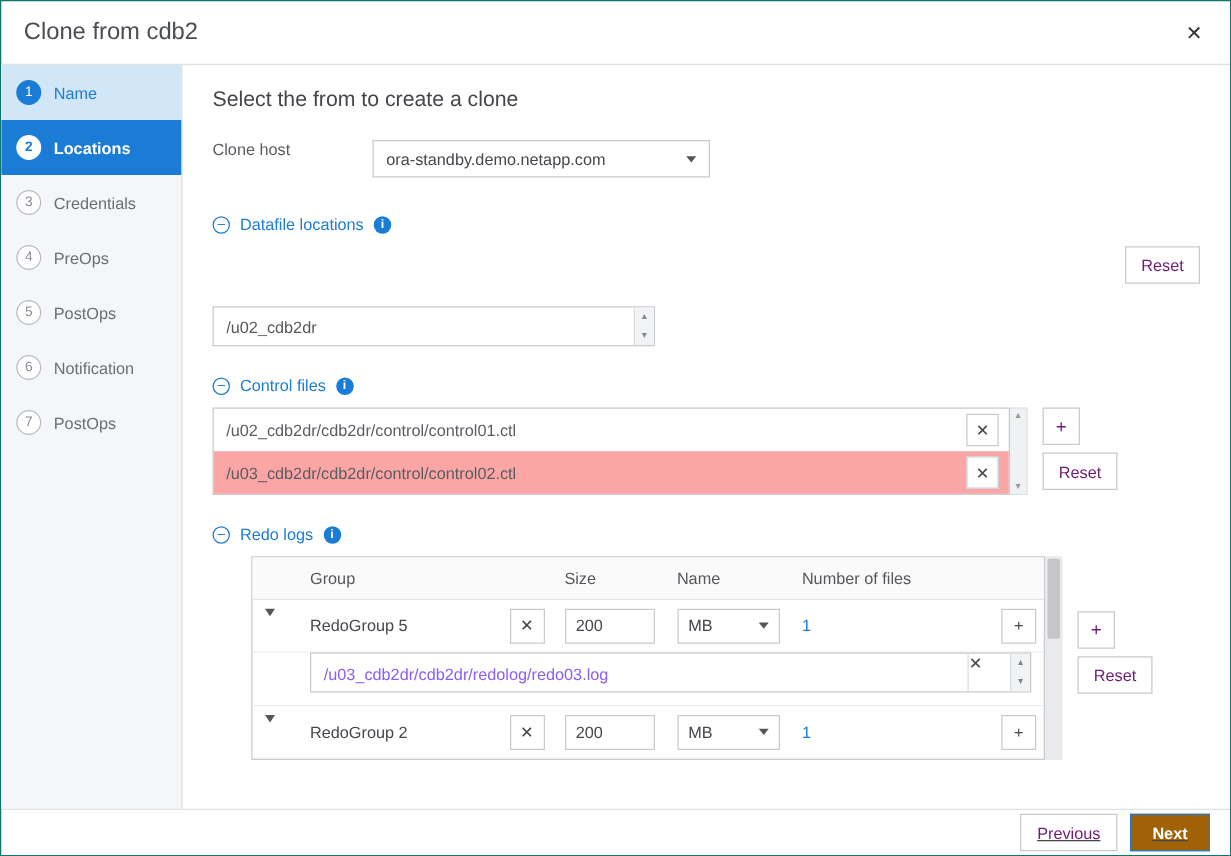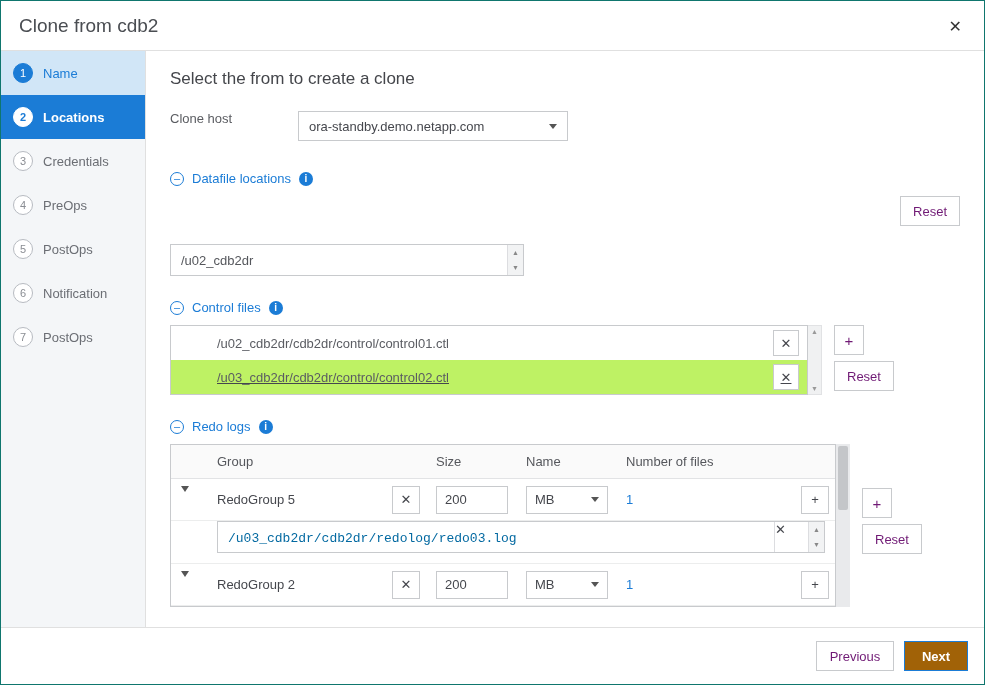--- a/index.html
+++ b/index.html
@@ -27,53 +27,53 @@
 .info { width: 14px; height: 14px; border-radius: 50%; background: #1b7cd6; color: #fff; display: flex; align-items: center; justify-content: center; font-size: 10px; font-weight: 700; cursor: pointer; }
 .field-row { display: flex; align-items: flex-start; gap: 12px; margin-bottom: 10px; }
 .textbox { flex: 1; border: 1px solid #c8cacd; height: 32px; display: flex; align-items: center; margin-top: 48px; }
 .textbox input { border: none; outline: none; flex: 1; padding: 0 10px; font-size: 13px; color: #55575c; background: transparent; }
 .spinner { width: 16px; border-left: 1px solid #dcdde0; height: 100%; display: flex; flex-direction: column; background: #f2f3f4; }
 .spinner div { flex: 1; display: flex; align-items: center; justify-content: center; font-size: 7px; color: #888; cursor: pointer; }
 .btn { border: 1px solid #c8cacd; background: #fff; height: 30px; min-width: 52px; padding: 0 12px; cursor: pointer; color: #701a75; font-size: 13px; display: flex; align-items: center; justify-content: center; }
 .btn.icon { min-width: 30px; width: 30px; padding: 0; font-size: 15px; }
 .listbox { border: 1px solid #c8cacd; flex: 1; }
 .listrow { display: flex; align-items: center; height: 34px; padding: 0 8px 0 10px; }
-.listrow.alt { background: #bef264; text-decoration: underline; }
-.listrow span.txt { flex: 1; color: #5a5c62; margin-left: 36px; }
+.listrow.alt { background: #fca5a5; }
+.listrow span.txt { flex: 1; color: #5a5c62; }
 .listrow .iconbtn { width: 26px; height: 26px; border: 1px solid #c8cacd; display: flex; align-items: center; justify-content: center; margin-left: 6px; cursor: pointer; background: #fff; font-size: 13px; }
 .list-wrap { display: flex; gap: 12px; align-items: flex-start; }
 .list-scroll { width: 14px; background: #f0f1f2; border: 1px solid #e1e2e4; border-left: none; align-self: stretch; display: flex; flex-direction: column; justify-content: space-between; align-items: center; padding: 2px 0; }
 .list-scroll div { font-size: 7px; color: #999; }
 .side-btns { display: flex; flex-direction: column; gap: 6px; }
-.table { border: 1px solid #c8cacd; flex: 1; }
+.table { border: 1px solid #c8cacd; flex: 1; margin-left: 31px; }
 .thead { display: flex; background: #fafafa; border-bottom: 1px solid #e2e3e5; height: 34px; align-items: center; color: #55575c; }
 .thead > div, .trow > div { padding: 0 10px; }
 .c-exp { width: 36px; }
 .c-grp { flex: 1.4; }
 .c-del { width: 44px; }
 .c-size { width: 90px; }
 .c-unit { width: 100px; }
 .c-num { flex: 1.4; }
 .c-add { width: 44px; }
 .trow { display: flex; height: 42px; align-items: center; border-bottom: 1px solid #eceded; }
 .trow .cell-input { border: 1px solid #c8cacd; height: 28px; padding: 0 8px; display: flex; align-items: center; width: 72px; }
 .trow .cell-select { border: 1px solid #c8cacd; height: 28px; padding: 0 8px; display: flex; align-items: center; justify-content: space-between; width: 82px; }
 .trow .iconbtn2 { width: 28px; height: 28px; border: 1px solid #c8cacd; display: flex; align-items: center; justify-content: center; cursor: pointer; background: #fff; }
 .tri { width: 0; height: 0; }
 .tri.down { border-left: 4px solid transparent; border-right: 4px solid transparent; border-top: 6px solid #555; }
 .link { color: #1b7cd6; }
 .subrow { padding: 0 10px 10px 46px; border-bottom: 1px solid #eceded; }
 .subrow .subbox { border: 1px solid #c8cacd; display: flex; align-items: stretch; height: 32px; }
-.subrow .subbox .txt { flex: 1; display: flex; align-items: center; padding: 16px 10px; color: #0369a1; font-family: Liberation Mono, monospace; }
+.subrow .subbox .txt { flex: 1; display: flex; align-items: center; padding: 16px 10px; color: #8b5cf6; }
 .subrow .subbox .spinner { border-left: 1px solid #dcdde0; }
 .subrow .subbox .iconbtn2 { border: none; border-left: 1px solid #dcdde0; width: 34px; height: auto; }
 .table-wrap { display: flex; gap: 12px; align-items: flex-start; }
 .table-scroll { width: 14px; background: #e9eaec; align-self: stretch; display: flex; flex-direction: column; align-items: center; }
 .table-scroll .thumb { background: #c4c6c9; width: 10px; flex: 0.4; margin-top: 2px; border-radius: 2px; }
-.footer { border-top: 1px solid #e0e0e0; padding: 13px 16px; display: flex; justify-content: flex-end; gap: 10px; }
+.footer { border-top: 1px solid #e0e0e0; padding: 3px 16px; display: flex; justify-content: flex-end; gap: 10px; text-decoration: underline; }
 .btn.primary { background: #a16207; border-color: #1b7cd6; color: #fff; font-weight: 600; min-width: 64px; }
 .btn.secondary { min-width: 78px; }
 .step-label { font-size: 13px; }
 </style>
 </head>
 <body>
 
 <div class="dialog">
   <div class="titlebar">
     <h1>Clone from cdb2</h1>

